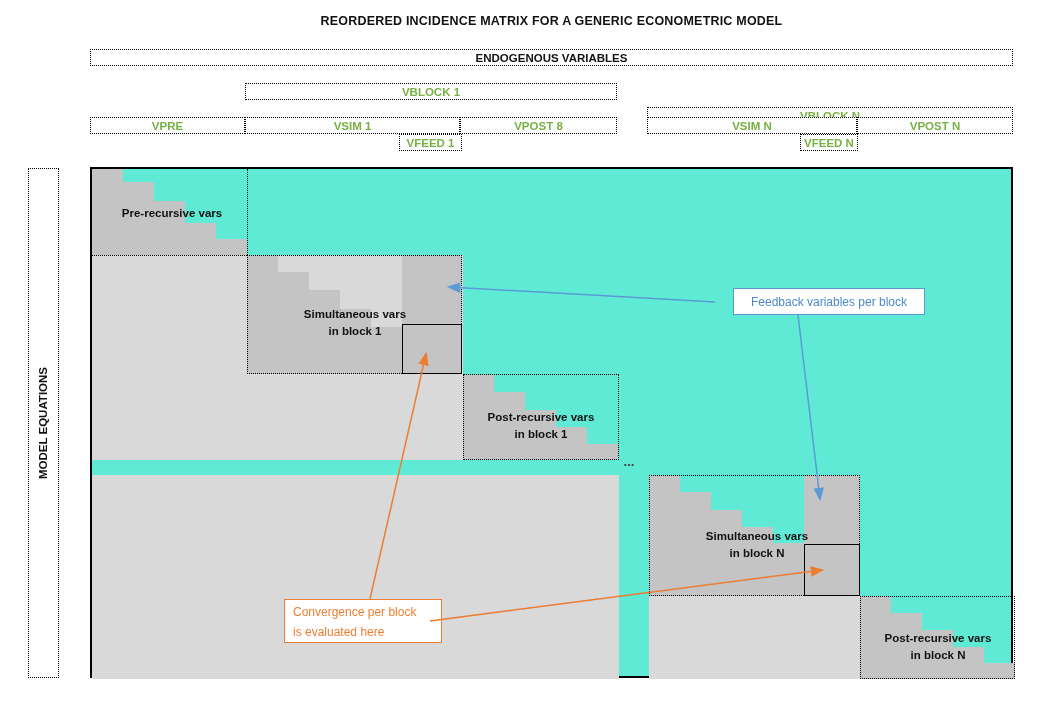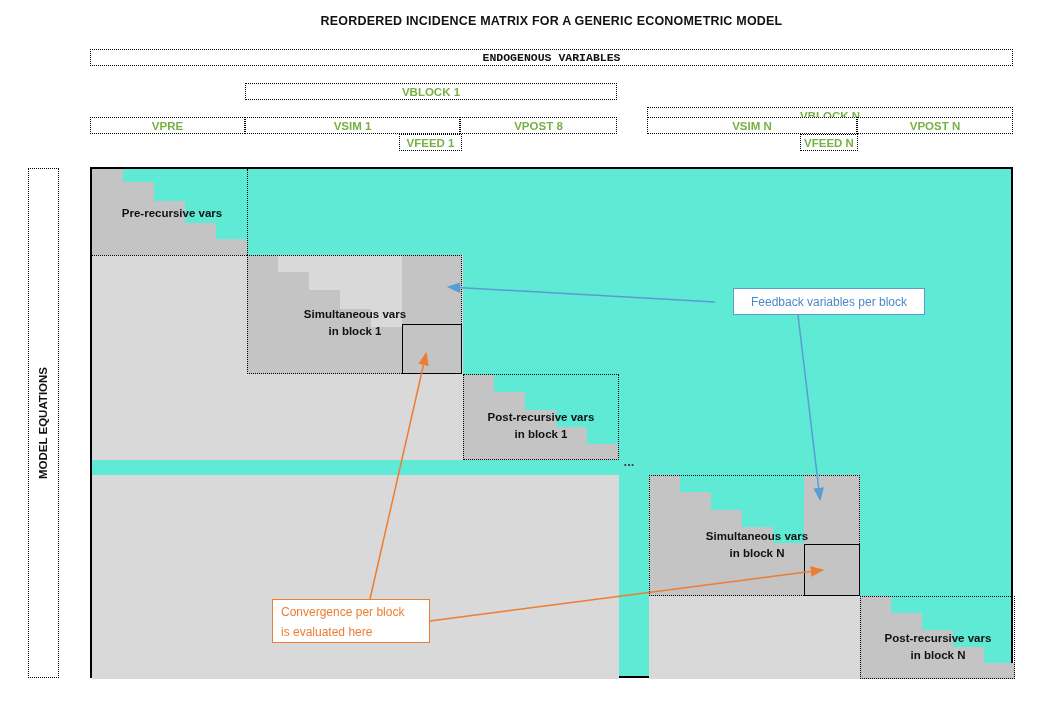--- a/index.html
+++ b/index.html
@@ -12,21 +12,21 @@
   .title{
     left:60px;top:14px;width:983px;text-align:center;
     font-size:12.5px;font-weight:bold;letter-spacing:.2px;color:#111;
   }
   .hdrbox{
     border:1px dotted #000;background:#fff;
     display:flex;align-items:center;justify-content:center;
     font-size:11.5px;font-weight:bold;line-height:14px;
   }
   .green{color:#77b043;}
-  .black{color:#111;font-family:Liberation Mono, monospace;}
+  .black{color:#111;}
   .sidebox{
     left:28px;top:168px;width:31px;height:510px;
     border:1px dotted #000;display:flex;align-items:center;justify-content:center;
   }
   .sidebox span{
     transform:rotate(-90deg);white-space:nowrap;
     font-size:11.5px;font-weight:bold;color:#111;
   }
   .matrix{
     left:90px;top:167px;width:923px;height:511px;
@@ -134,21 +134,21 @@
 in block 1</div>
   <div class="blocklabel" style="left:580px;top:359px;width:170px;">Simultaneous vars
 in block N</div>
   <div class="blocklabel" style="left:761px;top:461px;width:170px;">Post-recursive vars
 in block N</div>
 
   <div class="ellipsis" style="left:517px;top:285px;width:40px;">...</div>
 </div>
 
 <div class="callout blue" style="left:715px;top:288px;width:192px;height:27px;margin-left:18px;">Feedback variables per block</div>
-<div class="callout orange" style="left:272px;top:599px;width:158px;height:44px;">Convergence per block
+<div class="callout orange" style="left:284px;top:599px;width:158px;height:44px;">Convergence per block
 is evaluated here</div>
 
 <svg class="overlay" width="1045" height="707" viewBox="0 0 1045 707">
   <defs>
     <marker id="arrowBlue" markerWidth="9" markerHeight="7" refX="7.5" refY="3.5" orient="auto">
       <path d="M0,0 L9,3.5 L0,7 Z" fill="#5b9bd5"></path>
     </marker>
     <marker id="arrowOrange" markerWidth="9" markerHeight="7" refX="7.5" refY="3.5" orient="auto">
       <path d="M0,0 L9,3.5 L0,7 Z" fill="#ed7d31"></path>
     </marker>

